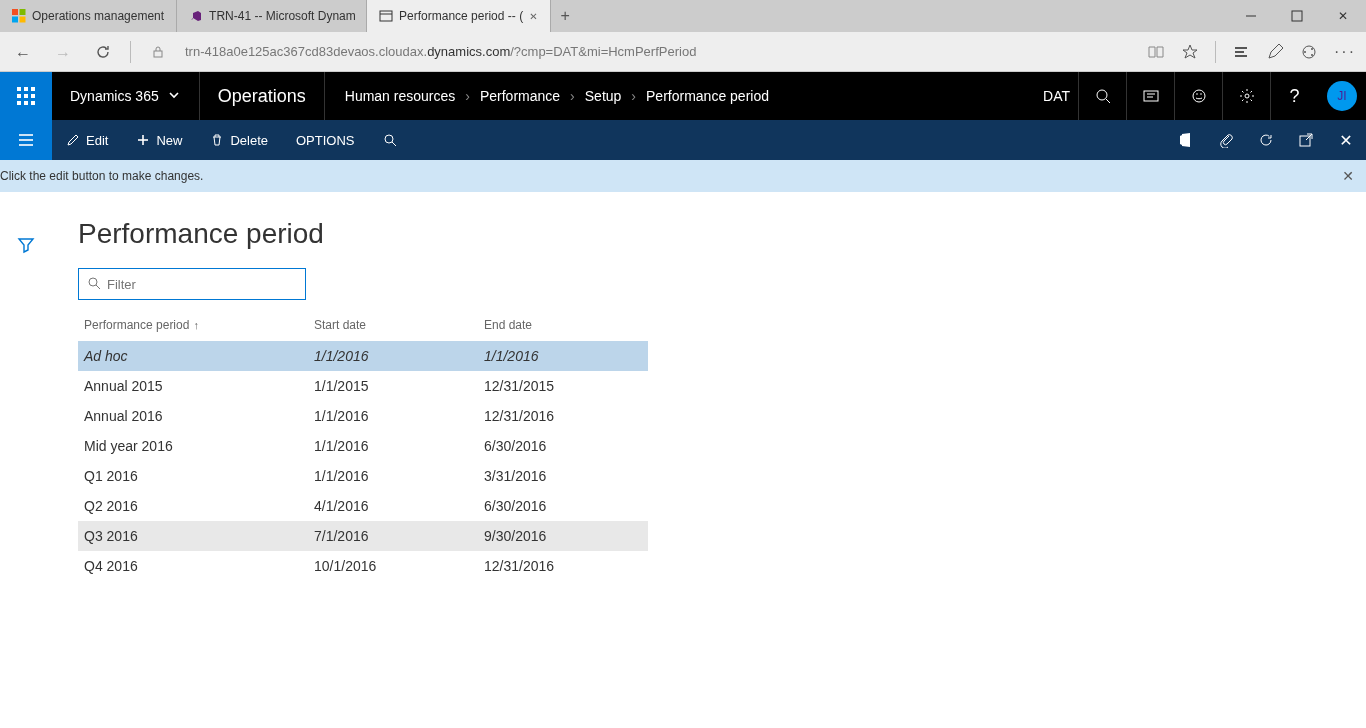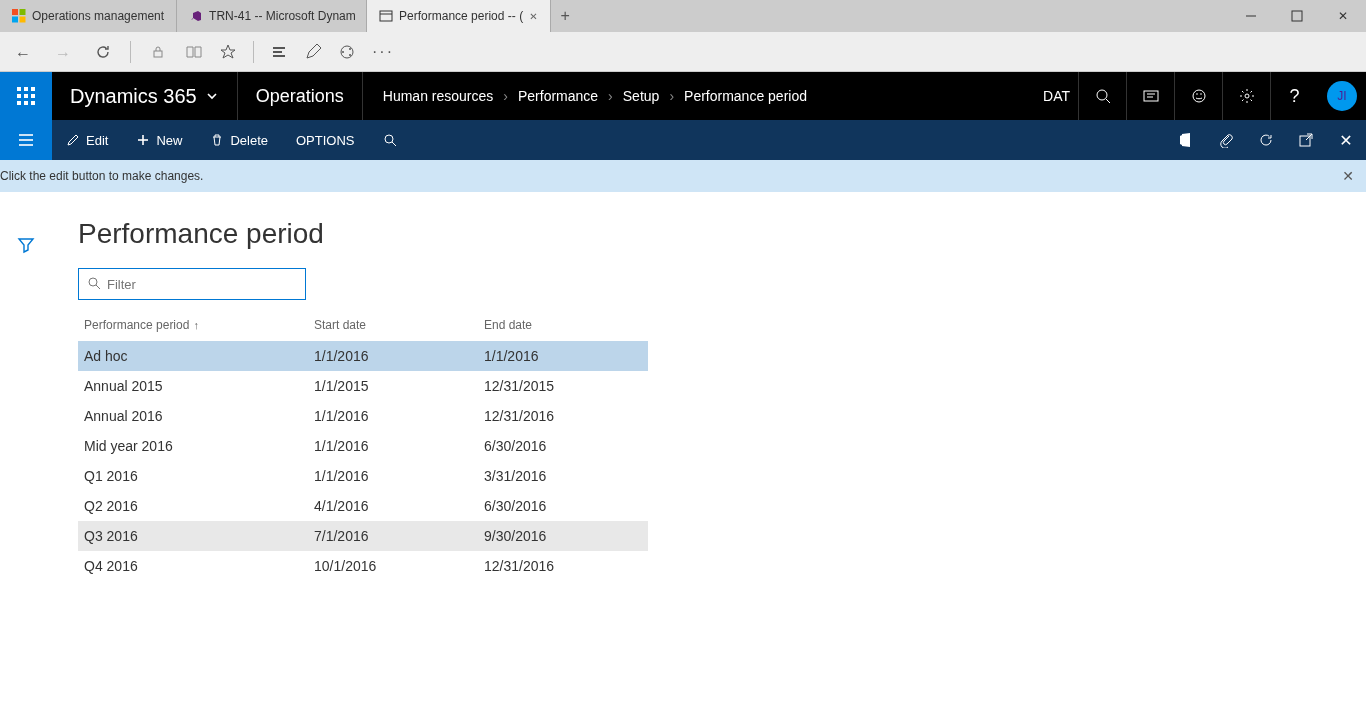--- a/index.html
+++ b/index.html
@@ -18,21 +18,21 @@
 .addr-bar { display:flex; align-items:center; background:#eee; height:40px; gap:14px; padding:0 10px; border-bottom:1px solid #ccc;}
 .addr-btn { display:flex; align-items:center; justify-content:center; width:26px; height:26px; color:#555; font-size:16px; }
 .addr-sep { width:1px; height:22px; background:#bbb; }
 .addr-text { flex:1; color:#777; font-size:13px; white-space:nowrap; overflow:hidden; }
 .addr-text .domain { color:#333; }
 .addr-right { display:flex; align-items:center; gap:16px; color:#555; }
 
 
 .topbar { display:flex; align-items:center; background:#000; color:#fff; height:48px; }
 .top-waffle { width:52px; height:48px; display:flex; align-items:center; justify-content:center; background:#0078d4; }
-.brand { display:flex; align-items:center; padding:0 18px; height:48px; font-size:20px; border-right:1px solid #333; gap:8px;}
+.brand { display:flex; align-items:center; padding:0 18px; height:48px; font-size:14px; border-right:1px solid #333; gap:8px;}
 .brand2 { padding:0 18px; font-size:18px; border-right:1px solid #333; height:48px; display:flex; align-items:center;}
 .breadcrumb { display:flex; align-items:center; gap:10px; padding:0 20px; font-size:14px; }
 .bc-sep { color:#888; }
 .top-right { margin-left:auto; display:flex; align-items:center; height:48px; }
 .top-right > div { width:48px; height:48px; display:flex; align-items:center; justify-content:center; border-left:1px solid #333; }
 .top-right .company { border:0; padding:0 8px; width:auto; font-size:14px;}
 .avatar { width:30px; height:30px; background:#0098ee; border-radius:50%; display:flex; align-items:center; justify-content:center; font-size:12px; color:#4c1d95;}
 
 
 .actionbar { display:flex; align-items:center; background:#10355c; color:#fff; height:40px; }
@@ -51,21 +51,21 @@
 .left-rail .funnel { color:#0078d4; }
 .content { flex:1; padding:26px 26px 0 26px; overflow:auto; }
 .page-title { font-size:28px; font-weight:300; color:#333; margin-bottom:18px;}
 .filter-box { display:flex; align-items:center; gap:6px; width:228px; height:32px; border:1px solid #0078d4; padding:8px 8px; margin-bottom:10px;}
 .filter-box input { border:0; outline:0; flex:1; font-size:13px; }
 
 .grid { width:570px; border-collapse:collapse;}
 .grid th { text-align:left; font-weight:400; color:#666; font-size:12px; padding:8px 6px; border-bottom:1px solid transparent;}
 .grid th .sort { font-size:11px; margin-left:4px; color:#666;}
 .grid td { padding:7px 6px; font-size:14px; color:#333;}
-.grid tbody tr.selected { background:#bcd5ea; }
+.grid tbody tr.selected { background:#bcd5ea;font-style:italic; }
 .grid tbody tr.hover { background:#e8e8e8; }
 .col1{width:230px;} .col2{width:170px;} .col3{width:170px;}
 
 
 .ico { display:inline-flex; }
 </style>
 </head>
 <body>
 
 <div class="browser-tabs">
@@ -121,20 +121,23 @@
     <svg width="16" height="16" viewBox="0 0 16 16">
         <path fill="none" stroke="#555" stroke-width="1.4" d="M13 8a5 5 0 1 1-1.7-3.7M13 2v3h-3"></path>
       </svg>
   </div>
   <div class="addr-sep"></div>
   <div class="addr-btn">
     <svg width="14" height="14" viewBox="0 0 14 14">
         <rect x="3" y="6" width="8" height="6" fill="none" stroke="#888"></rect>
         <path fill="none" stroke="#888" d="M5 6V4a2 2 0 0 1 4 0v2"></path>
       </svg>
+  </div>
+  <div class="addr-text">
+    <span>trn-418a0e125ac367cd83devaos.cloudax.</span><span class="domain">dynamics.com</span><span>/?cmp=DAT&amp;mi=HcmPerfPeriod</span>
   </div>
   <div class="addr-right">
     <span class="ico">
         <svg width="18" height="18" viewBox="0 0 18 18">
           <path fill="none" stroke="#888" d="M2 4h6v10H2zM10 4h6v10h-6z"></path>
         </svg>
       </span>
     <span class="ico">
         <svg width="18" height="18" viewBox="0 0 18 18">
           <path fill="none" stroke="#555" d="M9 2l2 5h5l-4 3 2 5-5-3-5 3 2-5-4-3h5z"></path>

